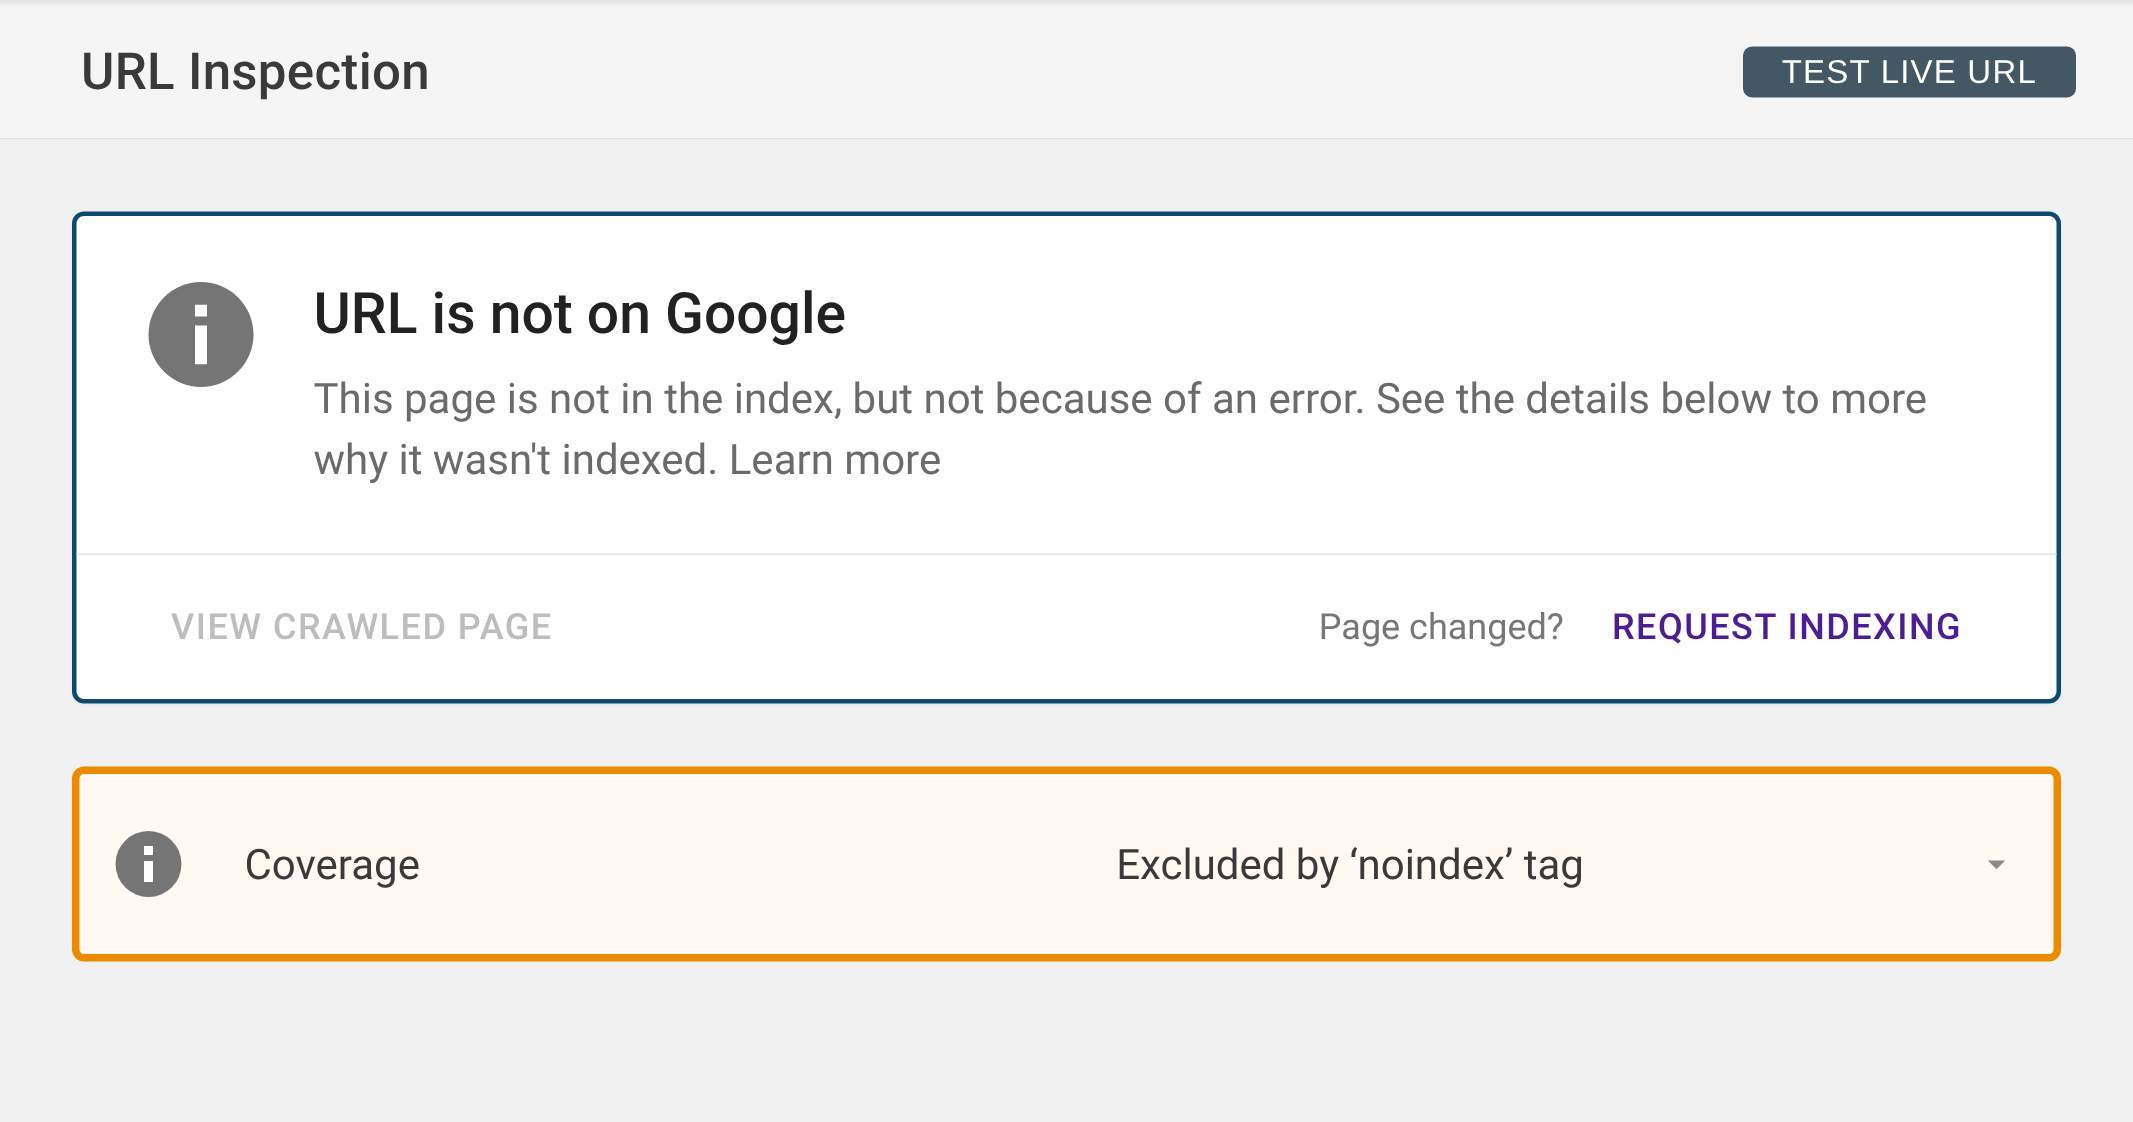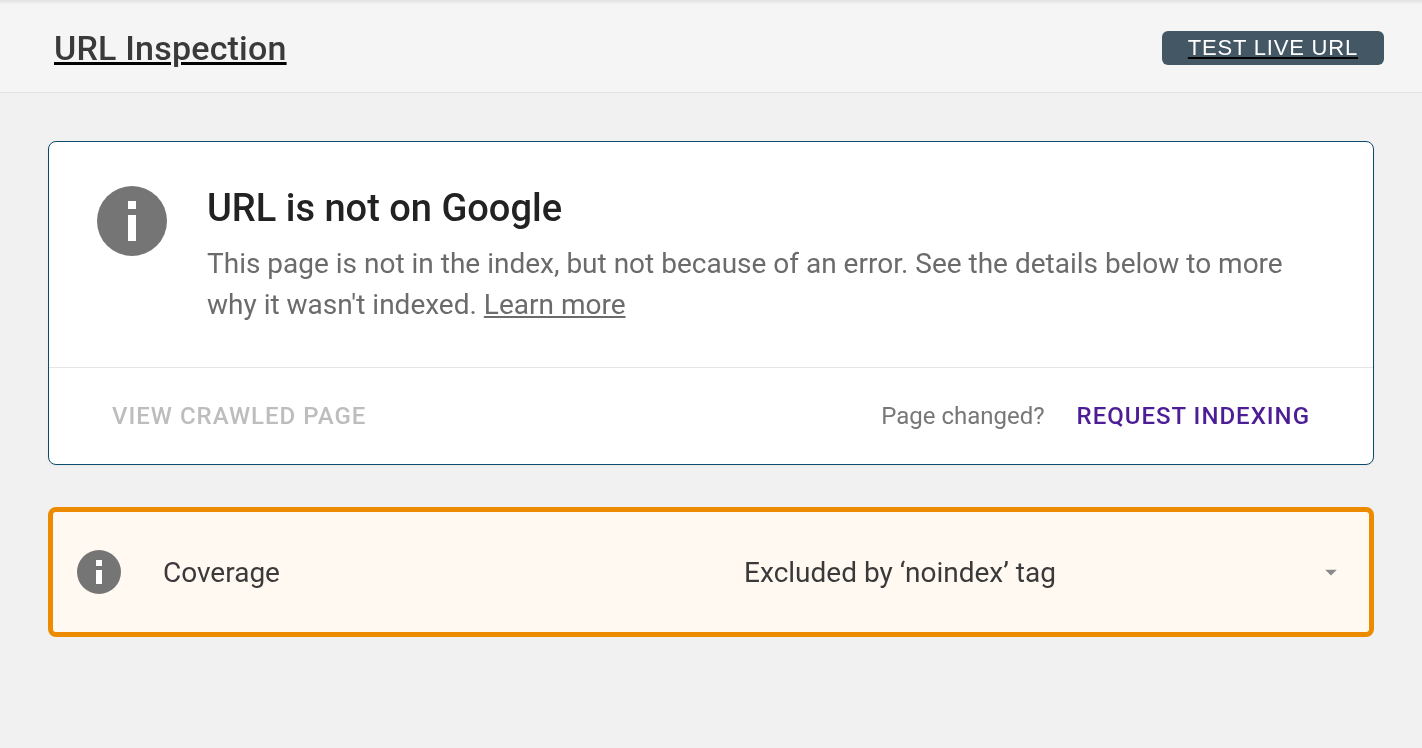--- a/index.html
+++ b/index.html
@@ -14,21 +14,20 @@
     height: 4px;
     background: linear-gradient(to bottom, rgba(0,0,0,0.06), rgba(0,0,0,0));
   }
   .header-bar {
     background: #f5f5f5;
     display: flex;
     align-items: center;
     justify-content: space-between;
     padding: 24px 38px 24px 54px;
     border-bottom: 1px solid #e2e2e2;
-    text-decoration: underline;
   }
   .header-title {
     font-size: 34px;
     font-weight: 500;
     color: #3a3a3a;
     letter-spacing: 0.2px;
   }
   .test-btn {
     background: #435765;
     color: #ffffff;
@@ -38,21 +37,21 @@
     padding: 4px 26px;
     border: none;
     border-radius: 6px;
     cursor: pointer;
   }
   .content {
     padding: 48px;
   }
   .status-card {
     background: #ffffff;
-    border: 1px solid #0c4a6e;
+    border: 3px solid #0c4a6e;
     border-radius: 8px;
     box-shadow: 0 1px 3px rgba(0,0,0,0.04);
   }
   .status-top {
     display: flex;
     padding: 44px 48px 42px 48px;
     gap: 40px;
   }
   .info-circle {
     width: 70px;
@@ -72,21 +71,20 @@
     color: #222;
     margin-bottom: 14px;
   }
   .status-desc {
     font-size: 28px;
     color: #6b6b6b;
     line-height: 1.45;
   }
   .learn-more {
     color: #6b6b6b;
-    text-decoration: underline;
     cursor: pointer;
   }
   .status-actions {
     border-top: 1px solid #e5e5e5;
     display: flex;
     align-items: center;
     padding: 34px 63px;
     font-size: 24px;
     font-weight: 500;
   }

